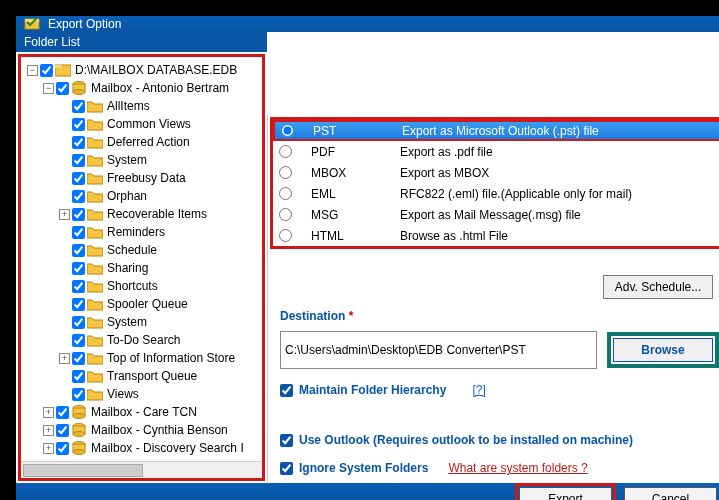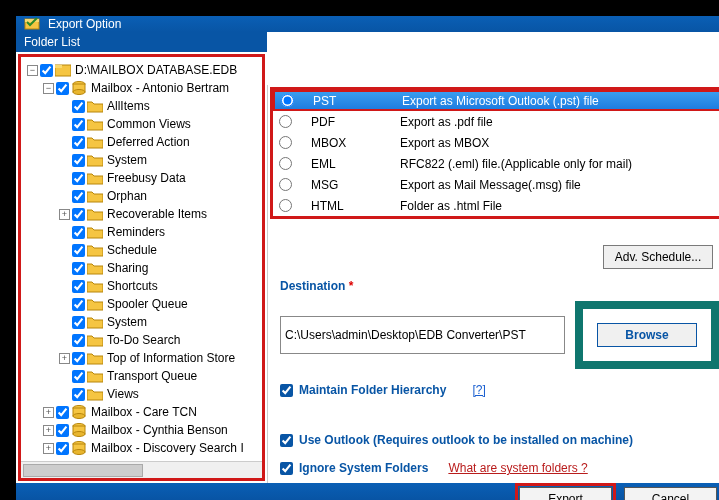--- a/index.html
+++ b/index.html
@@ -24,21 +24,21 @@
 .export-list { border: 3px solid #d01818; margin: 2px; }
 .export-row { display: flex; align-items: center; height: 21px; padding: 0 6px; gap: 19px; }
 .export-row.sel { background: linear-gradient(#3a9df0, #1e7de0); color: #fff; border: 2px solid #d01818; }
 .export-row .fmt { width: 70px; }
 .export-body { flex: 1; padding: 4px 12px 8px 12px; position: relative; }
 .adv-btn { position: absolute; right: 18px; top: 24px; width: 110px; height: 24px; border: 1px solid #7a7a7a; background: #f0f0f0; }
 .dest-label { margin-top: 54px; font-weight: bold; color: #0855a5; }
 .dest-label .req { color: #d00; }
 .dest-row { display: flex; align-items: center; gap: 10px; margin-top: 8px; }
 .dest-input { flex: 1; height: 24px; padding: 18px 4px; border: 1px solid #888; font-family: inherit; }
-.browse-wrap { border: 8px solid #0f766e; padding: 14px; }
+.browse-wrap { border: 4px solid #0f766e; padding: 2px; }
 .browse-btn { width: 100px; height: 24px; background: #f0f0f0; border: 1px solid #0855a5; color: #0855a5; font-weight: bold; }
 .chk-row { display: flex; align-items: center; gap: 6px; margin-top: 14px; color: #0855a5; font-weight: bold; }
 .chk-row input { accent-color: #0855a5; }
 .link { color: #b91c1c; text-decoration: underline; cursor: pointer; font-weight: normal; margin-left: 14px; }
 .helpq { color: #1a5fd0; text-decoration: underline; margin-left: 20px; font-weight: normal; }
 .footer { height: 36px; background: linear-gradient(#0a5fb5,#064a95); display: flex; justify-content: flex-end; align-items: center; padding: 0 14px; gap: 8px; }
 .footer button { width: 93px; height: 24px; background: #f3f3f3; border: 1px solid #555; }
 .footer .export-btn-wrap { border: 3px solid #d01818; padding: 1px; }
 input[type=radio] { width: 13px; height: 13px; }
 </style>
@@ -273,21 +273,21 @@
             <span>RFC822 (.eml) file.(Applicable only for mail)</span>
           </div>
           <div class="export-row">
             <input type="radio" name="fmt" style="">
             <span class="fmt">MSG</span>
             <span>Export as Mail Message(.msg) file</span>
           </div>
           <div class="export-row">
             <input type="radio" name="fmt" style="">
             <span class="fmt">HTML</span>
-            <span>Folder as .html File</span>
+            <span>Browse as .html File</span>
           </div>
         </div>
       <div class="export-body">
         <button class="adv-btn">Adv. Schedule...</button>
         <div class="dest-label"><span>Destination</span> <span class="req">*</span></div>
         <div class="dest-row">
           <input class="dest-input" value="C:\Users\admin\Desktop\EDB Converter\PST" style="">
           <div class="browse-wrap"><button class="browse-btn">Browse</button></div>
         </div>
         <div class="chk-row">

